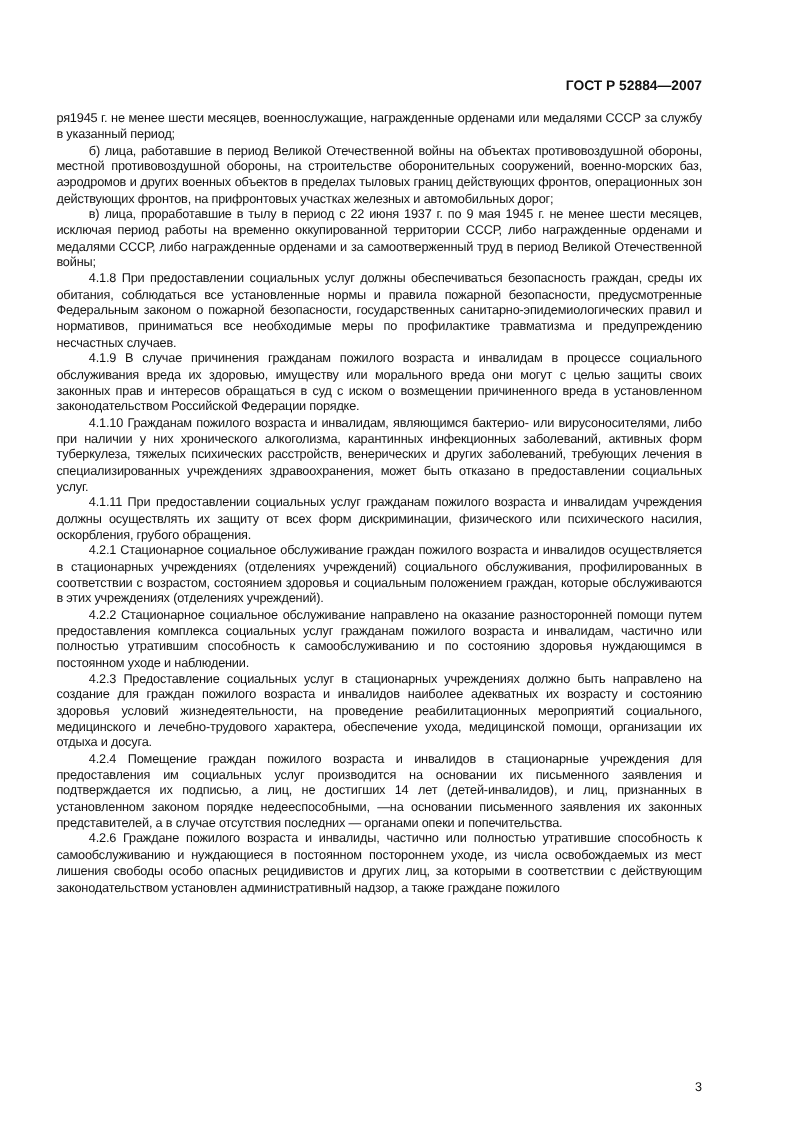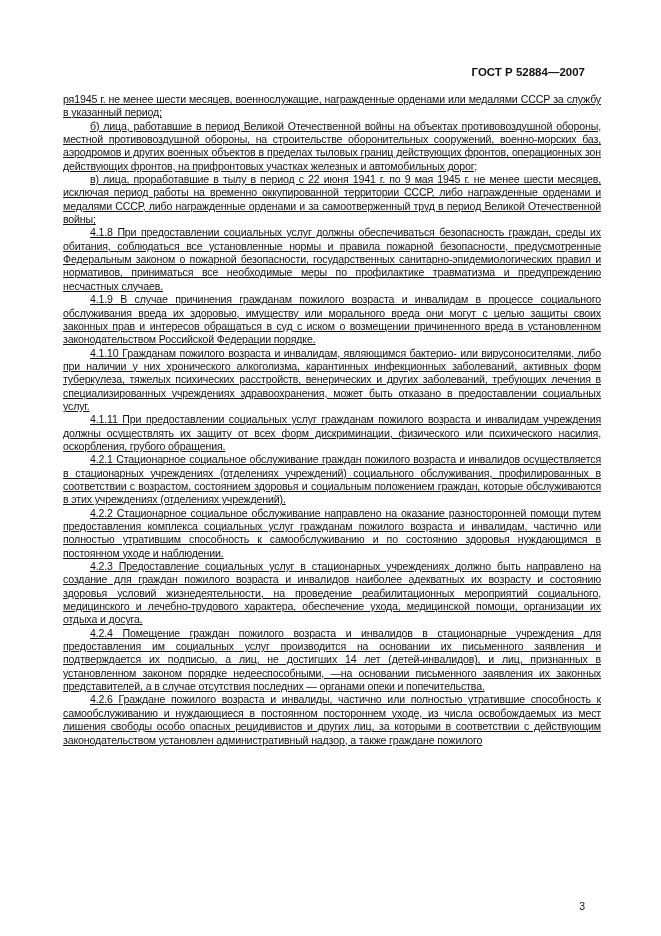--- a/index.html
+++ b/index.html
@@ -6,41 +6,40 @@
   body { width: 661px; height: 936px; position: relative; overflow: hidden; }
   .page {
     position: absolute; left: 0; top: 0; width: 661px; height: 936px; background: #fff;
     font-family: "Liberation Sans", sans-serif; color: #111;
   }
   .header {
     position: absolute; top: 66px; right: 76px;
     font-size: 11.5px; font-weight: bold; letter-spacing: 0;
   }
   .body {
-    position: absolute; left: 63px; top: 93px; width: 538px;
+    position: absolute; left: 47px; top: 93px; width: 538px;
     font-size: 10.6px; line-height: 13.35px; text-align: justify;
     letter-spacing: -0.15px;
-    text-decoration: underline;
   }
   .body p { margin: 0; }
   .body p.ind { text-indent: 27px; }
   .body p.h { text-indent: 27px; font-weight: bold; }
   .pnum {
     position: absolute; top: 900px; right: 76px; font-size: 10.5px;
   }
 </style>
 </head>
 <body>
 
 <div class="page">
   <div class="header">ГОСТ Р 52884—2007</div>
   <div class="body" id="doc-body">
       <p class="">ря1945 г. не менее шести месяцев, военнослужащие, награжденные орденами или медалями СССР за службу в указанный период;</p>
       <p class="ind">б) лица, работавшие в период Великой Отечественной войны на объектах противовоздушной обороны, местной противовоздушной обороны, на строительстве оборонительных сооружений, военно-морских баз, аэродромов и других военных объектов в пределах тыловых границ действующих фронтов, операционных зон действующих фронтов, на прифронтовых участках железных и автомобильных дорог;</p>
-      <p class="ind">в) лица, проработавшие в тылу в период с 22 июня 1941 г. по 9 мая 1945 г. не менее шести месяцев, исключая период работы на временно оккупированной территории СССР, либо награжденные орденами и медалями СССР, либо награжденные орденами и за самоотверженный труд в период Великой Отечественной войны;</p>
+      <p class="ind">в) лица, проработавшие в тылу в период с 22 июня 1937 г. по 9 мая 1945 г. не менее шести месяцев, исключая период работы на временно оккупированной территории СССР, либо награжденные орденами и медалями СССР, либо награжденные орденами и за самоотверженный труд в период Великой Отечественной войны;</p>
       <p class="ind">4.1.8 При предоставлении социальных услуг должны обеспечиваться безопасность граждан, среды их обитания, соблюдаться все установленные нормы и правила пожарной безопасности, предусмотренные Федеральным законом о пожарной безопасности, государственных санитарно-эпидемиологических правил и нормативов, приниматься все необходимые меры по профилактике травматизма и предупреждению несчастных случаев.</p>
       <p class="ind">4.1.9 В случае причинения гражданам пожилого возраста и инвалидам в процессе социального обслуживания вреда их здоровью, имуществу или морального вреда они могут с целью защиты своих законных прав и интересов обращаться в суд с иском о возмещении причиненного вреда в установленном законодательством Российской Федерации порядке.</p>
       <p class="ind">4.1.10 Гражданам пожилого возраста и инвалидам, являющимся бактерио- или вирусоносителями, либо при наличии у них хронического алкоголизма, карантинных инфекционных заболеваний, активных форм туберкулеза, тяжелых психических расстройств, венерических и других заболеваний, требующих лечения в специализированных учреждениях здравоохранения, может быть отказано в предоставлении социальных услуг.</p>
       <p class="ind">4.1.11 При предоставлении социальных услуг гражданам пожилого возраста и инвалидам учреждения должны осуществлять их защиту от всех форм дискриминации, физического или психического насилия, оскорбления, грубого обращения.</p>
       <p class="ind">4.2.1 Стационарное социальное обслуживание граждан пожилого возраста и инвалидов осуществляется в стационарных учреждениях (отделениях учреждений) социального обслуживания, профилированных в соответствии с возрастом, состоянием здоровья и социальным положением граждан, которые обслуживаются в этих учреждениях (отделениях учреждений).</p>
       <p class="ind">4.2.2 Стационарное социальное обслуживание направлено на оказание разносторонней помощи путем предоставления комплекса социальных услуг гражданам пожилого возраста и инвалидам, частично или полностью утратившим способность к самообслуживанию и по состоянию здоровья нуждающимся в постоянном уходе и наблюдении.</p>
       <p class="ind">4.2.3 Предоставление социальных услуг в стационарных учреждениях должно быть направлено на создание для граждан пожилого возраста и инвалидов наиболее адекватных их возрасту и состоянию здоровья условий жизнедеятельности, на проведение реабилитационных мероприятий социального, медицинского и лечебно-трудового характера, обеспечение ухода, медицинской помощи, организации их отдыха и досуга.</p>
       <p class="ind">4.2.4 Помещение граждан пожилого возраста и инвалидов в стационарные учреждения для предоставления им социальных услуг производится на основании их письменного заявления и подтверждается их подписью, а лиц, не достигших 14 лет (детей-инвалидов), и лиц, признанных в установленном законом порядке недееспособными, —на основании письменного заявления их законных представителей, а в случае отсутствия последних — органами опеки и попечительства.</p>
       <p class="ind">4.2.6 Граждане пожилого возраста и инвалиды, частично или полностью утратившие способность к самообслуживанию и нуждающиеся в постоянном постороннем уходе, из числа освобождаемых из мест лишения свободы особо опасных рецидивистов и других лиц, за которыми в соответствии с действующим законодательством установлен административный надзор, а также граждане пожилого</p>
     </div>

